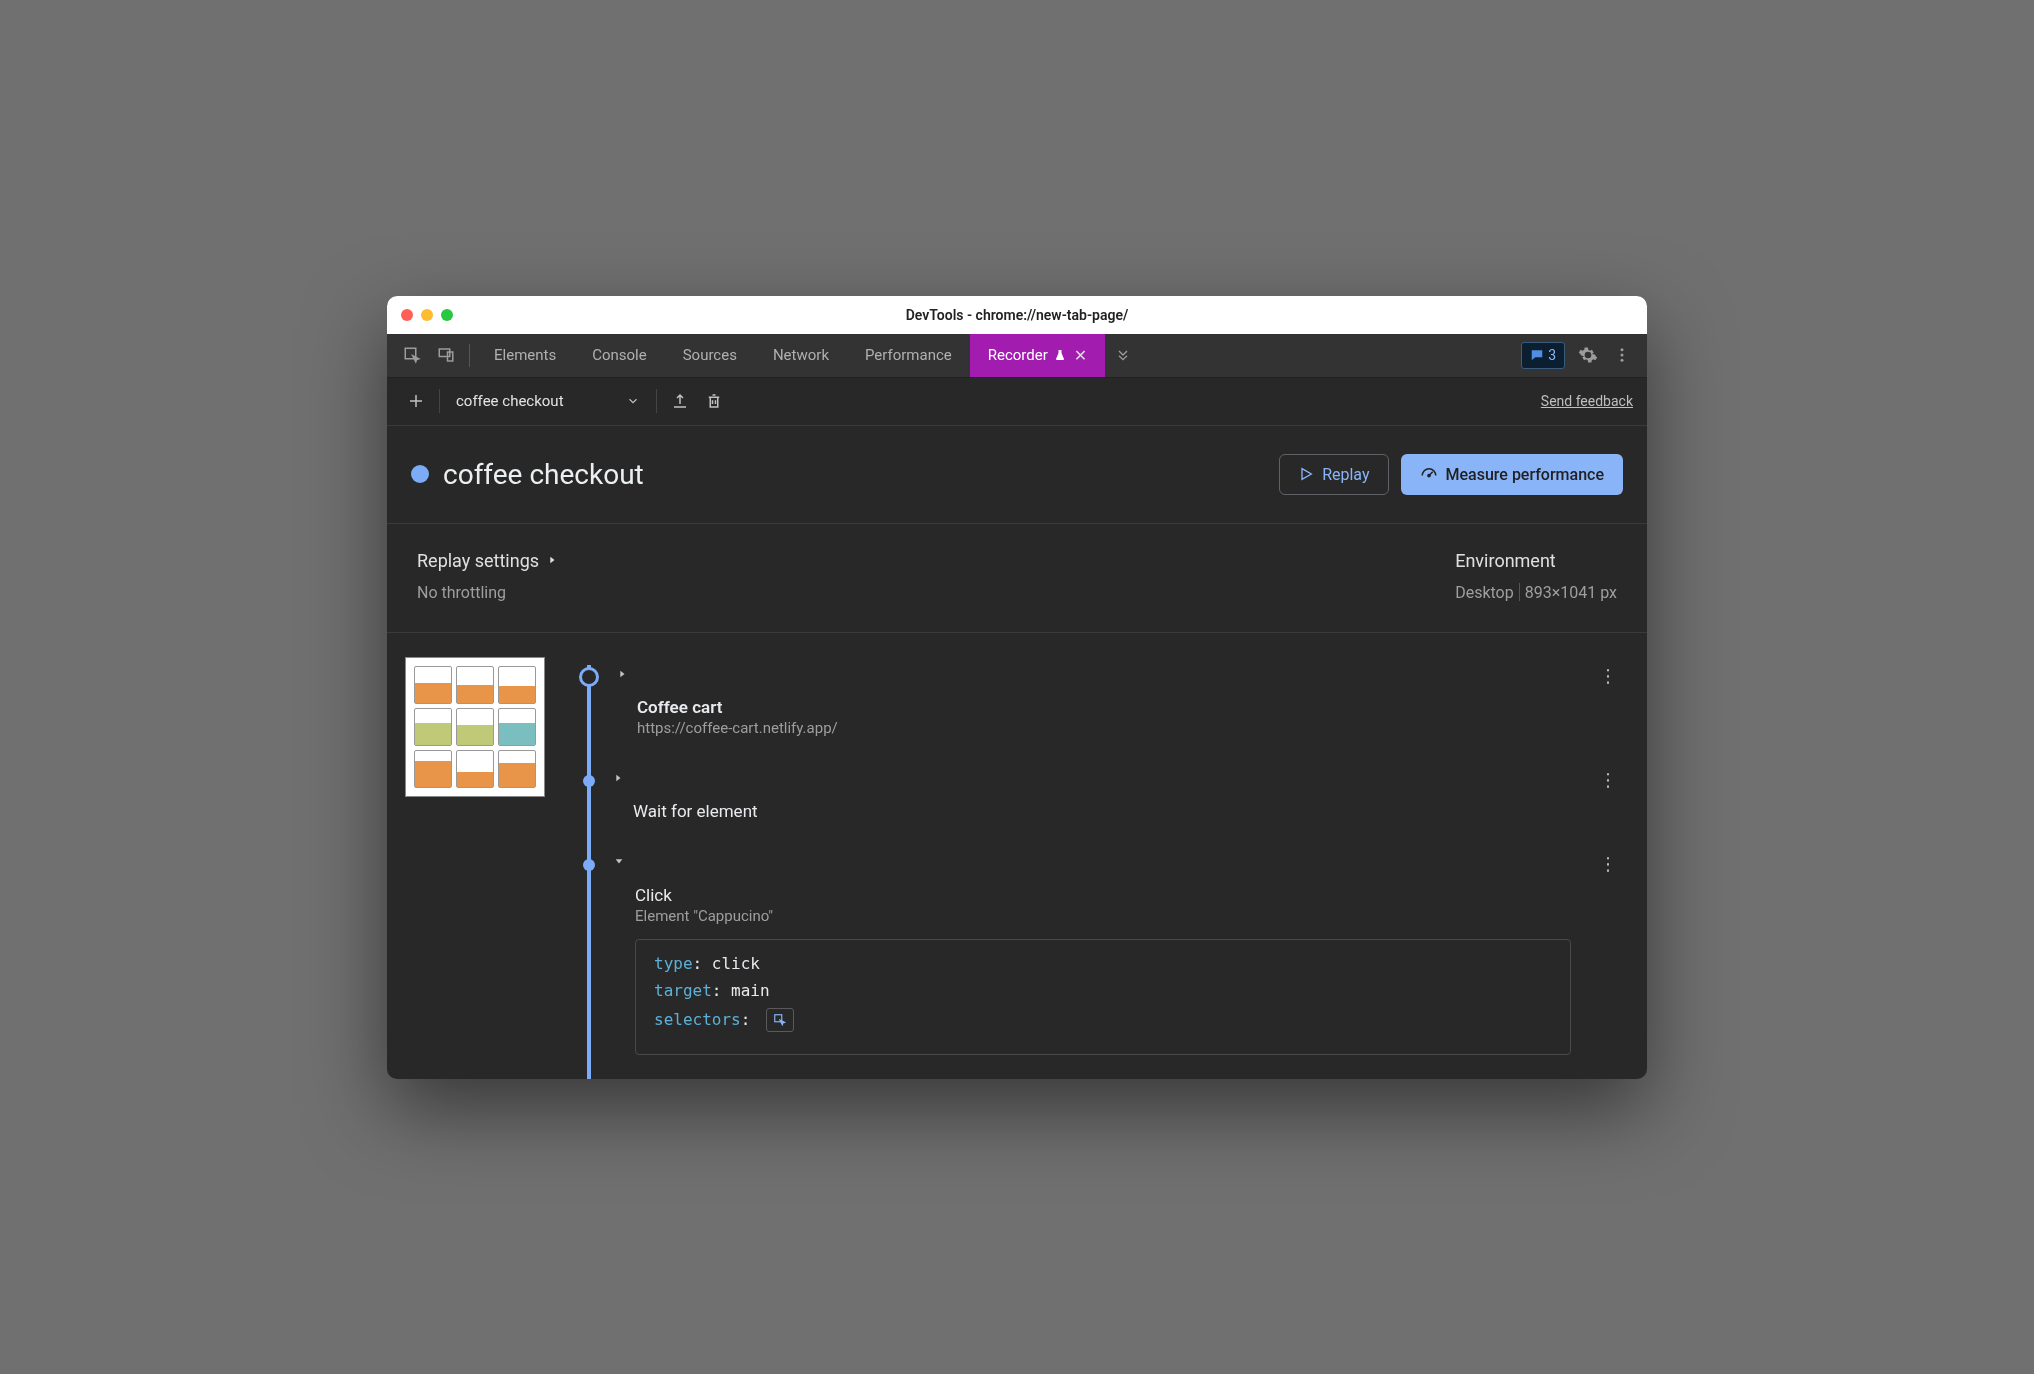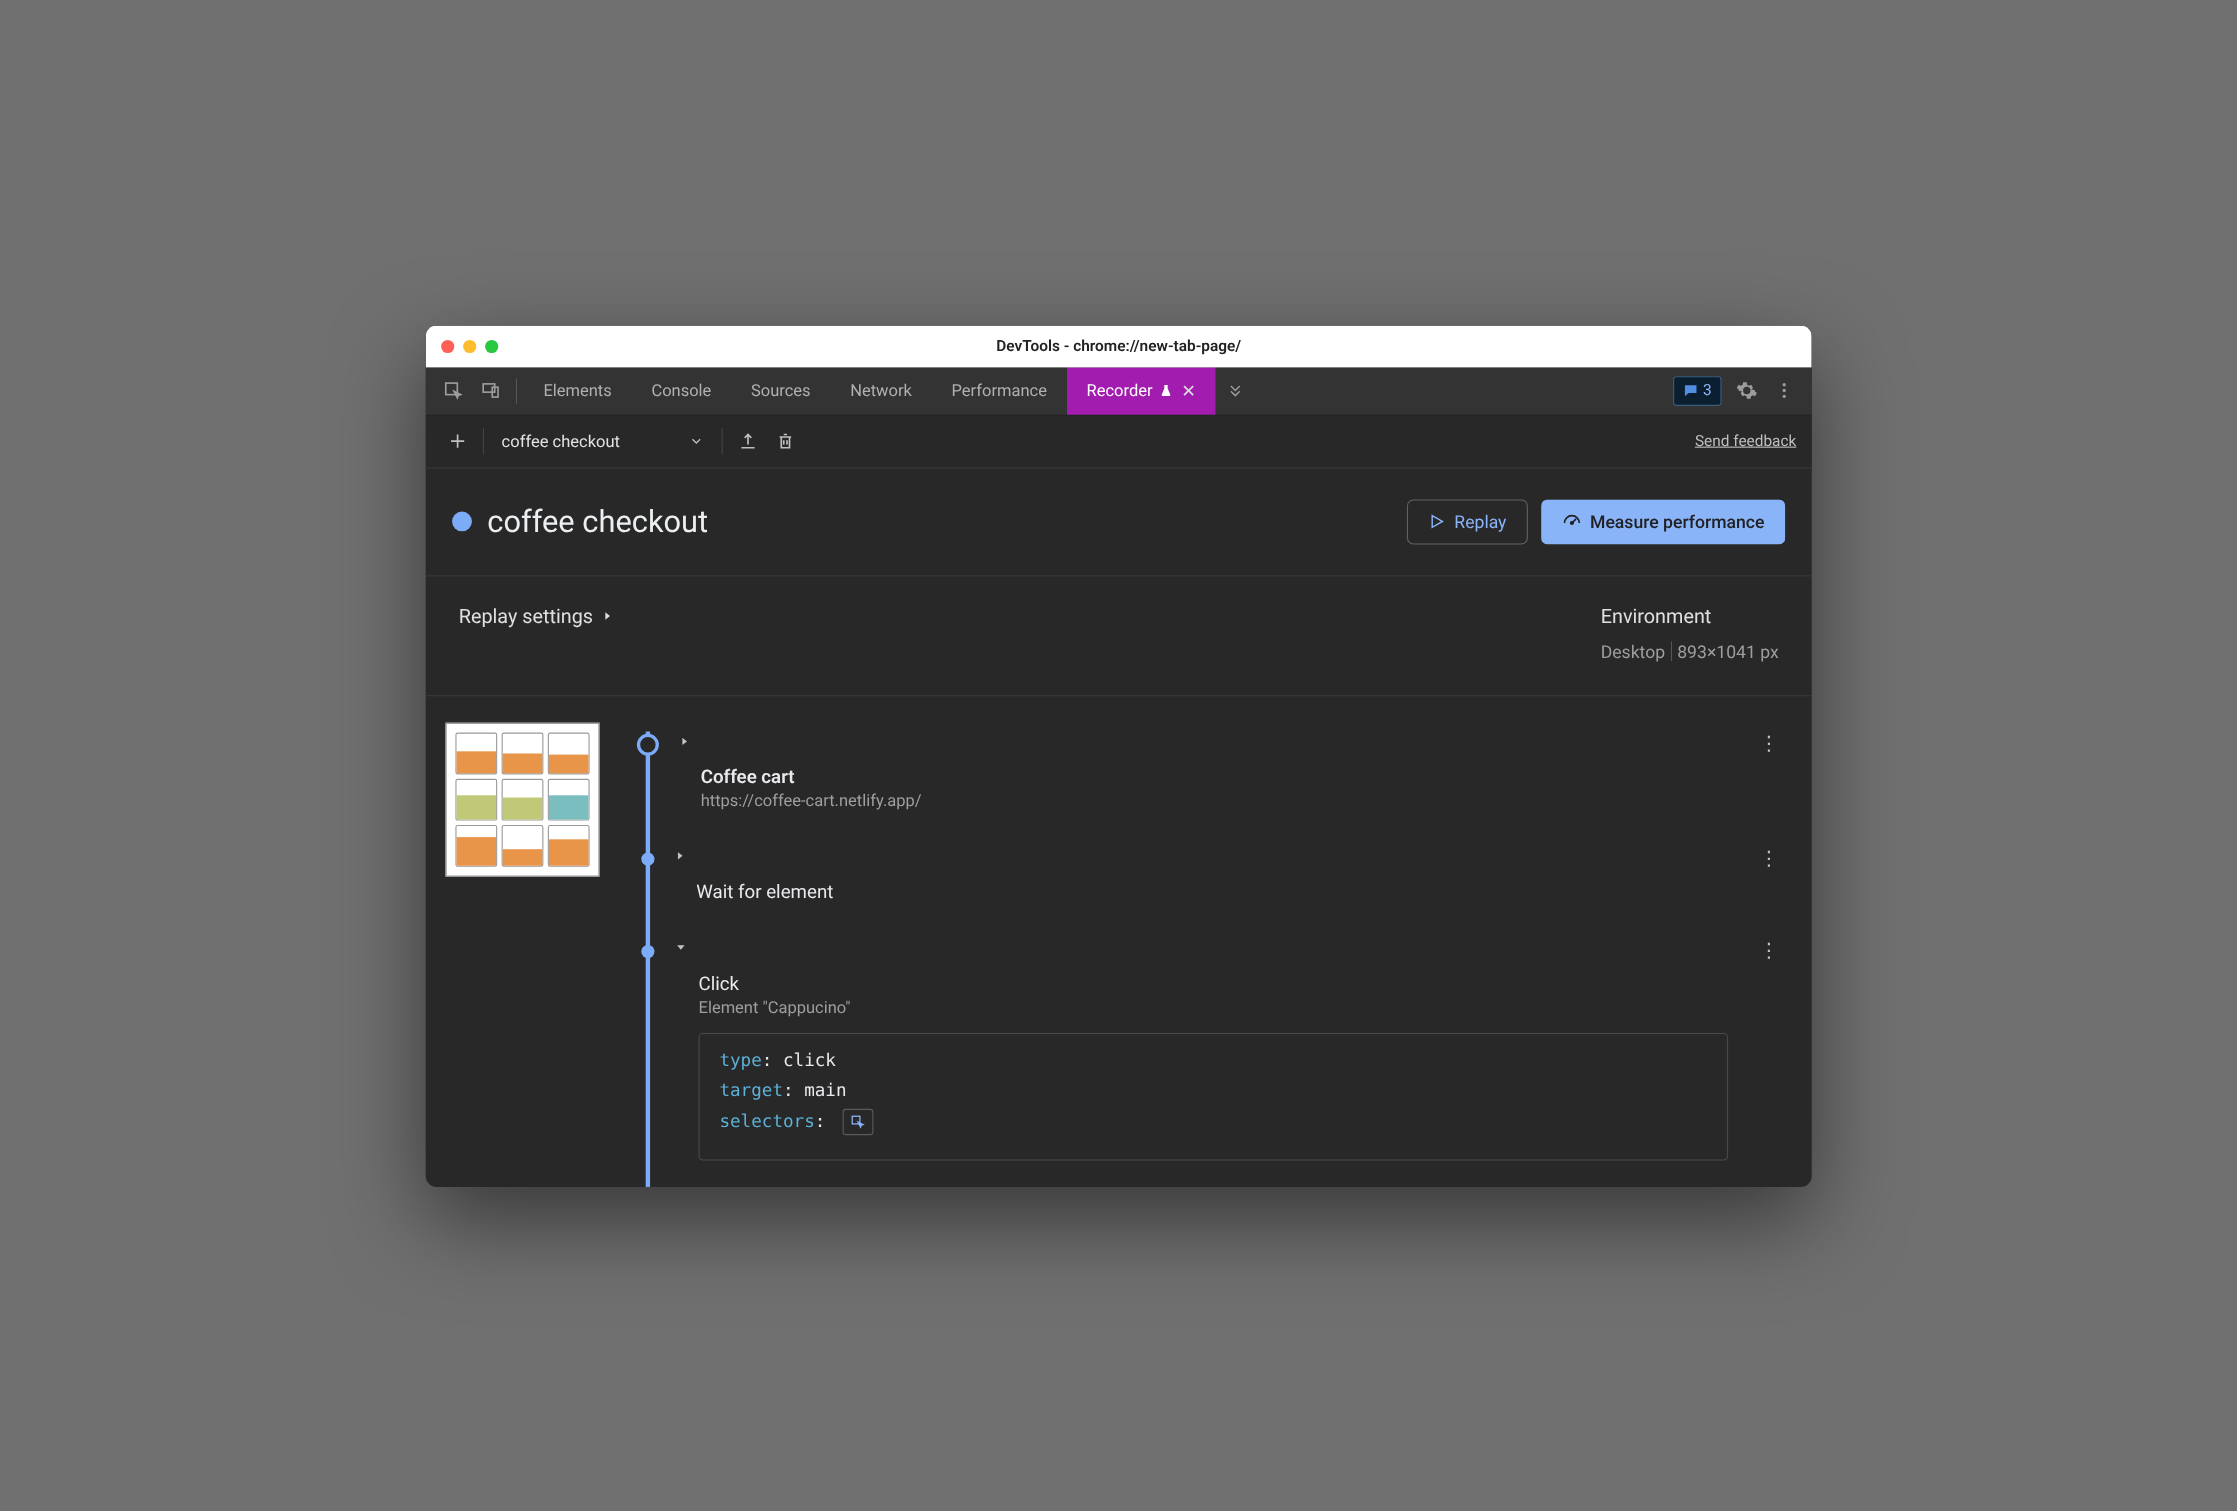--- a/index.html
+++ b/index.html
@@ -283,20 +283,21 @@
   </div>
 
   <div class="settings-row">
     <div class="settings-left">
       <div class="settings-title">
         <span>Replay settings</span>
         <svg width="10" height="12" viewBox="0 0 24 24" fill="currentColor">
             <path d="M8 4l10 8-10 8V4z"></path>
           </svg>
       </div>
+      <div class="settings-sub">No throttling</div>
     </div>
     <div class="env-right">
       <div class="env-title">Environment</div>
       <div class="env-row">
         <span>Desktop</span>
         <div class="env-sep"></div>
         <span>893×1041 px</span>
       </div>
     </div>
   </div>

